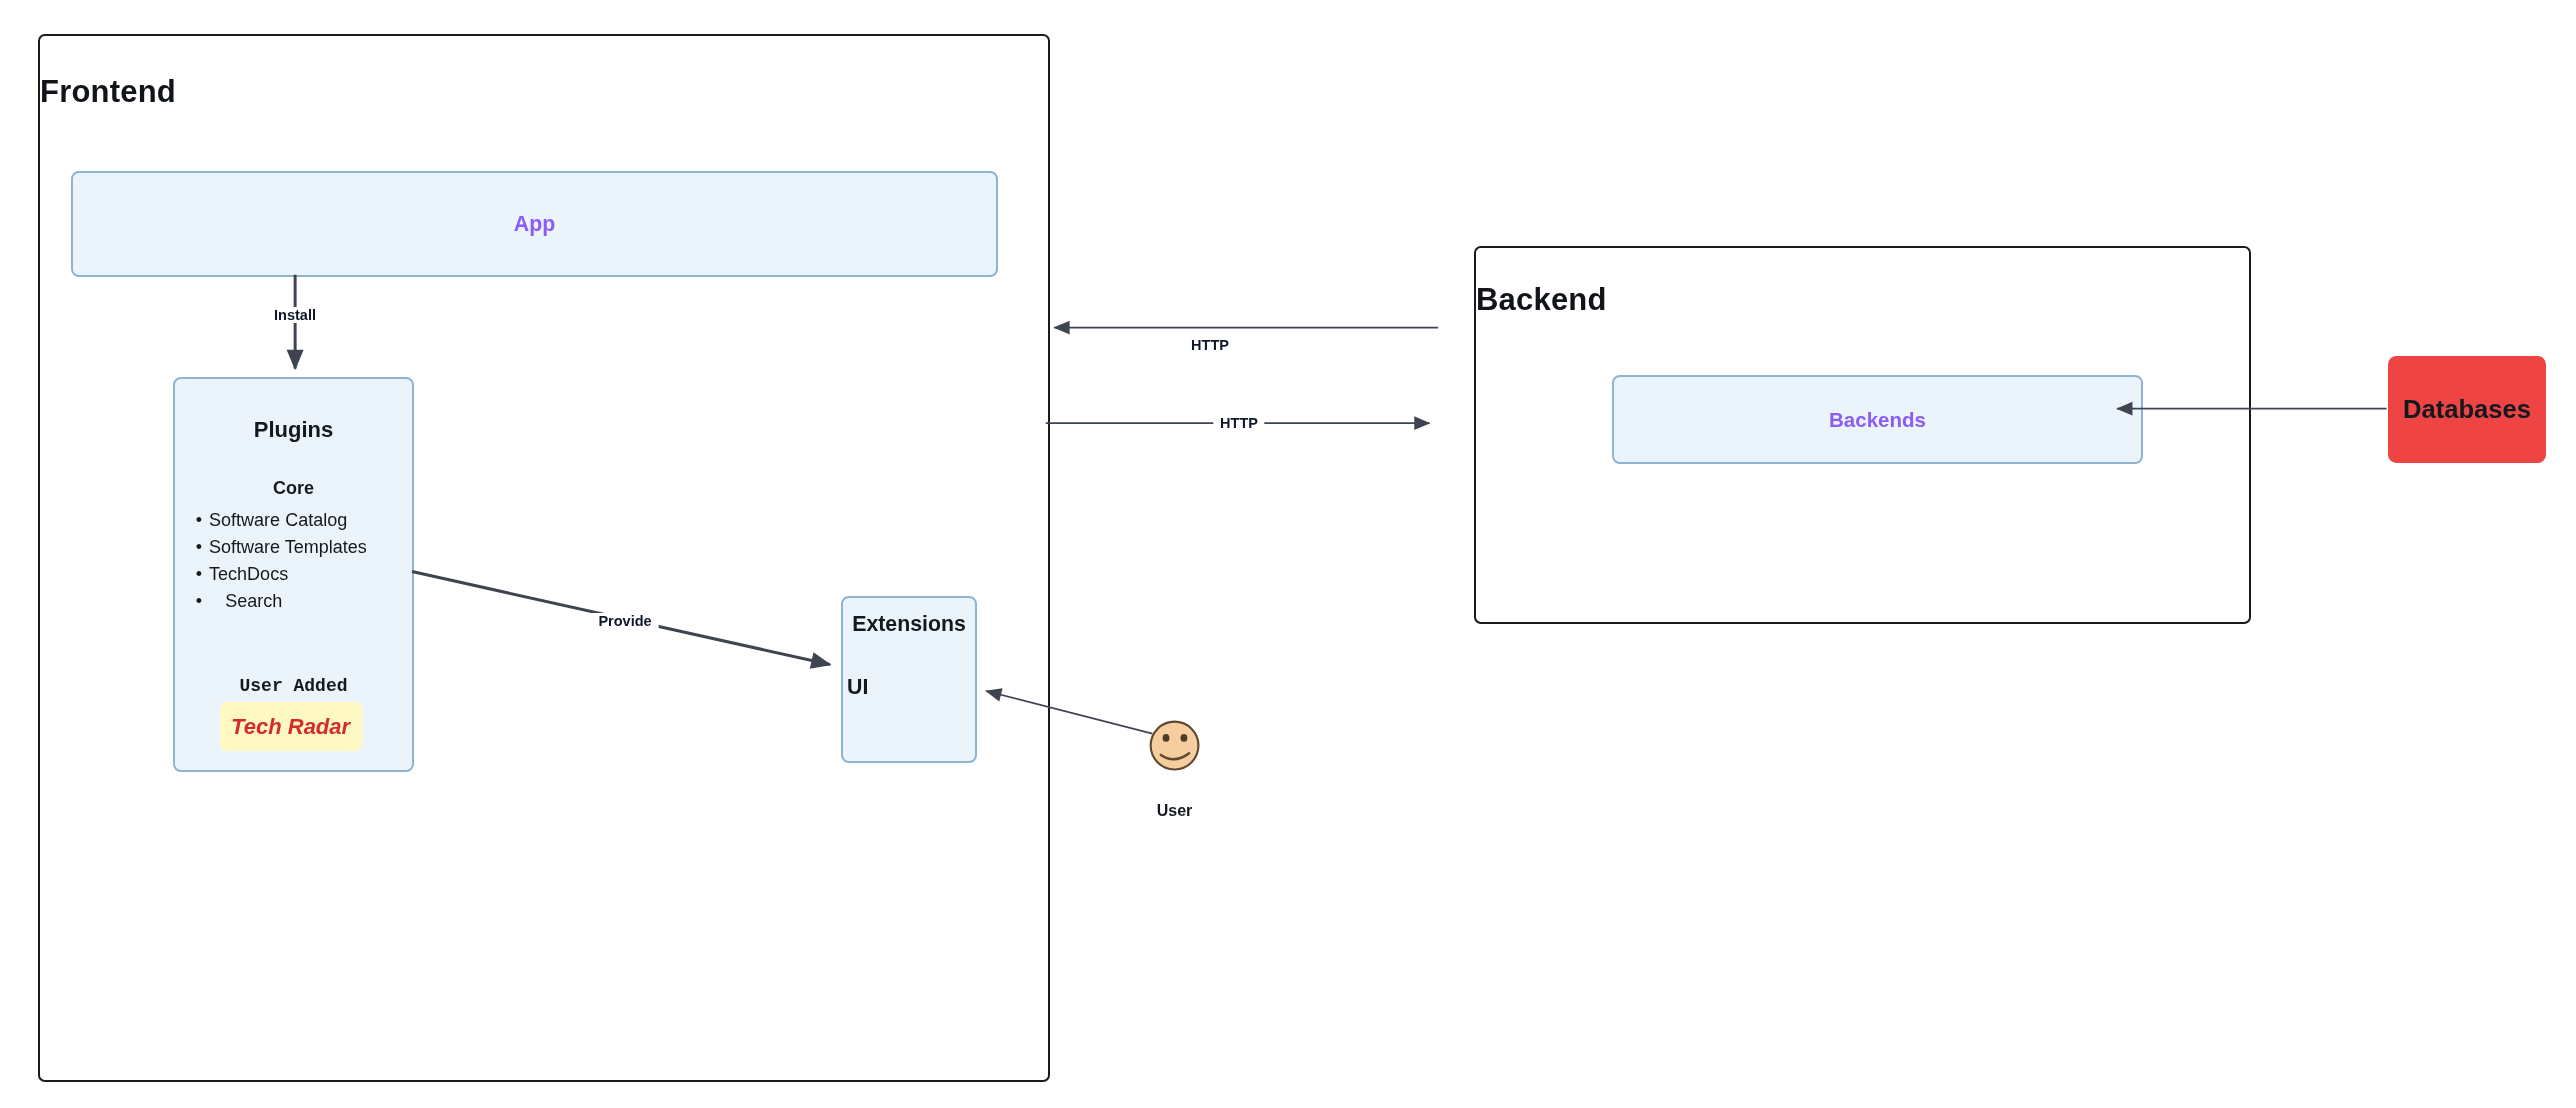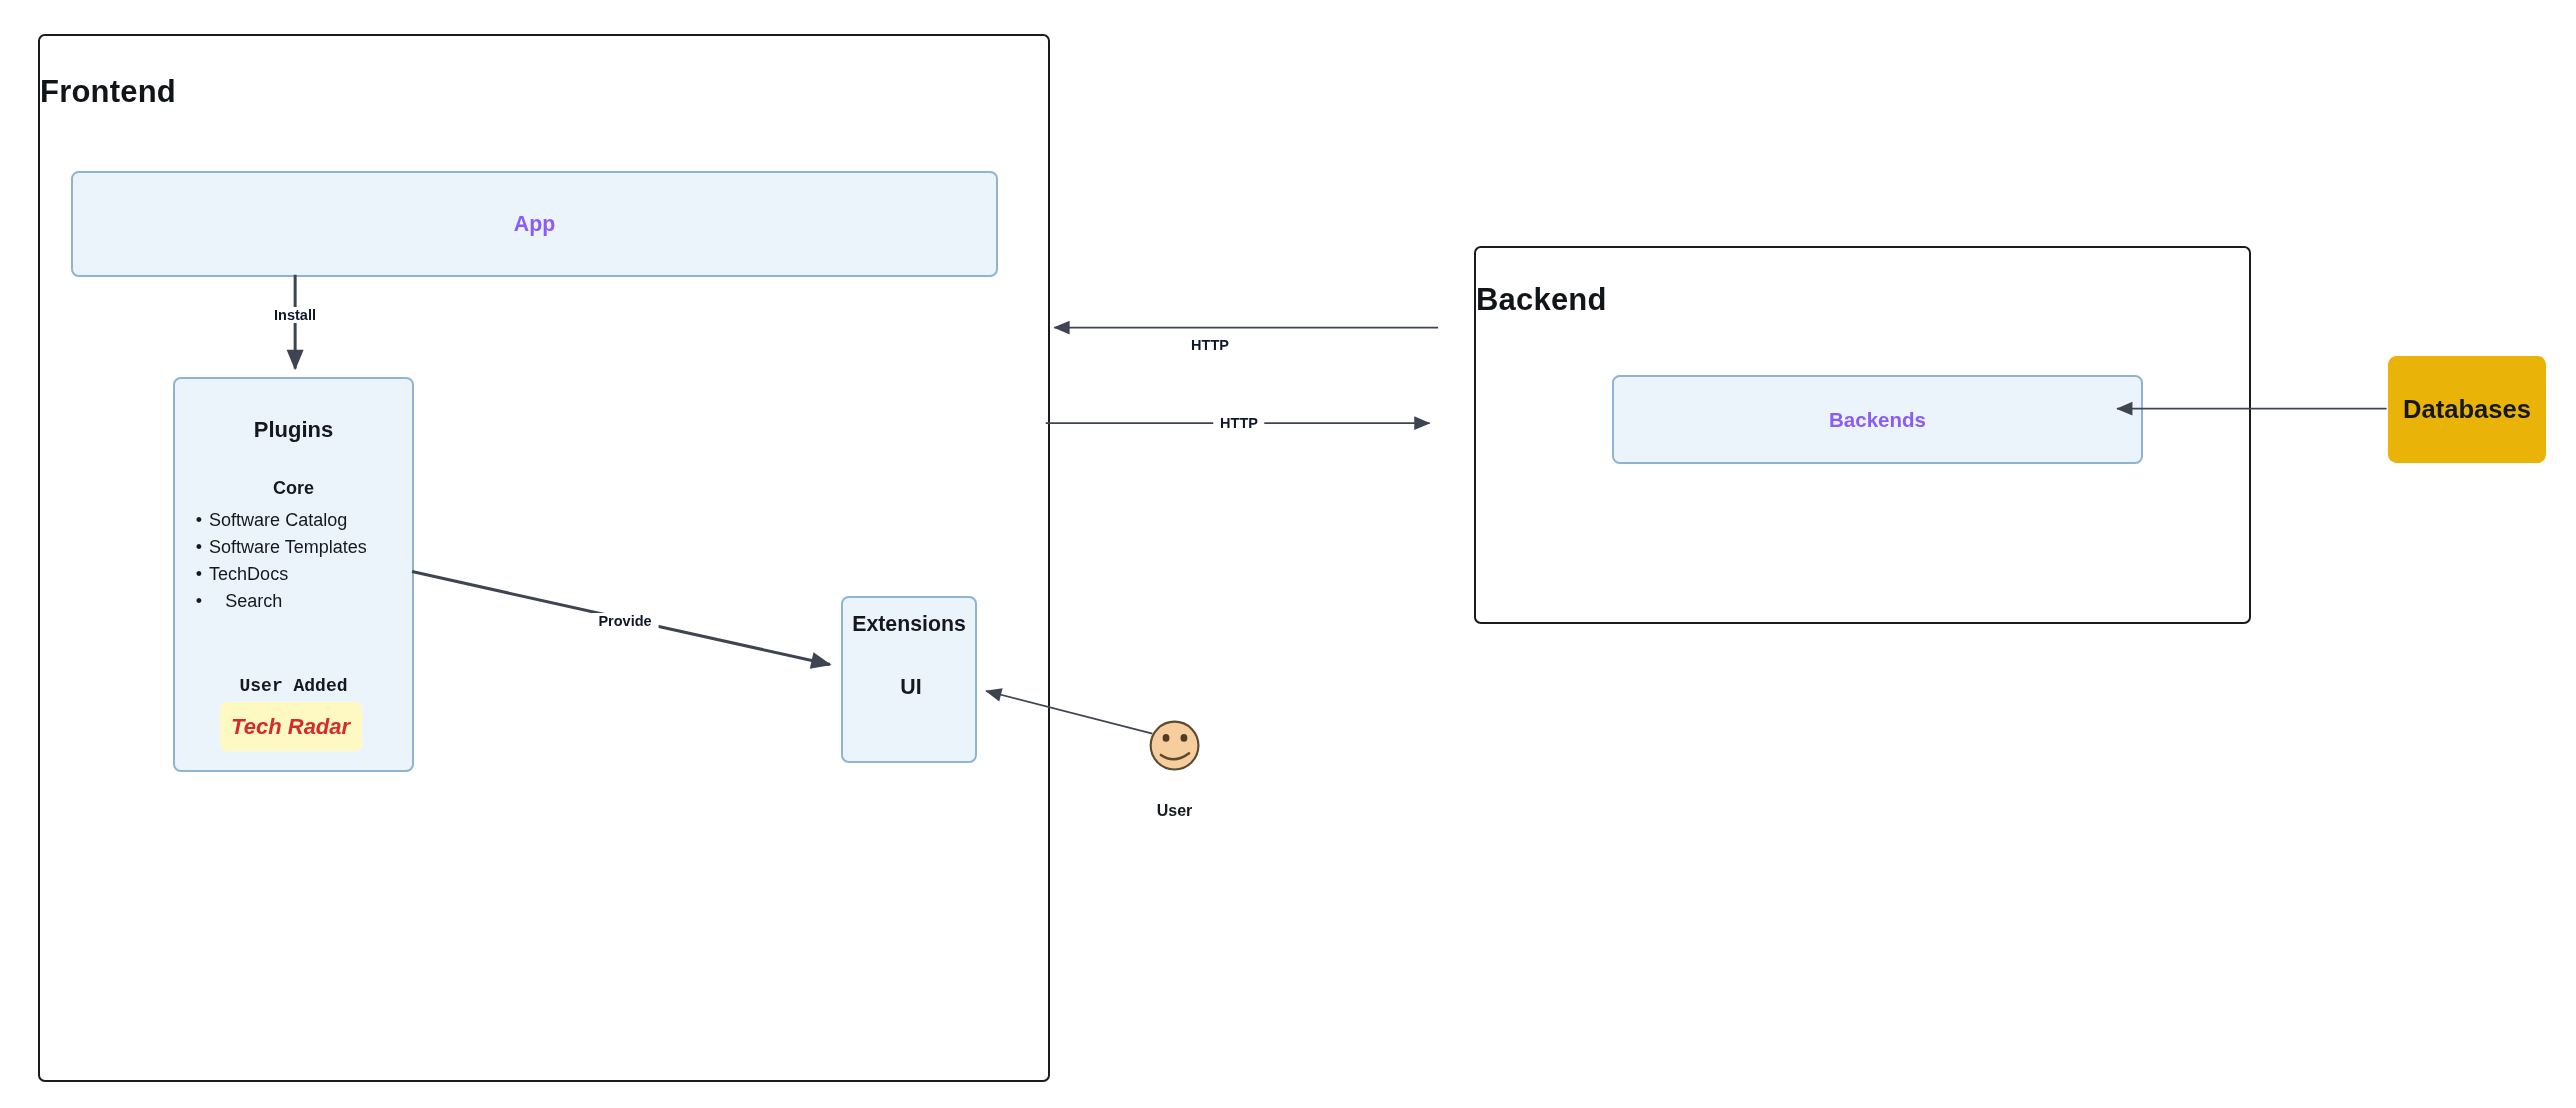--- a/index.html
+++ b/index.html
@@ -37,25 +37,25 @@
   .plugins-user-added{position:absolute;top:297px;left:0;right:0;text-align:center;font-size:18px;font-weight:bold;font-family:Liberation Mono, monospace;}
   .tech-radar-box{
     position:absolute;top:322px;left:50%;transform:translateX(-52%);
     width:142px;height:49px;background:#fef9c3;border:1.7px solid #F3F6FA;border-radius:8.5px;
     display:flex;align-items:center;justify-content:center;font-style:italic;
   }
   .tech-radar-text{color:#D62B2B;font-size:22px;font-weight:bold;}
 
   
   .ext-line1{position:absolute;top:13.6px;left:0;right:0;text-align:center;font-size:21.3px;font-weight:bold;}
-  .ext-line2{position:absolute;top:77px;left:4px;right:0;text-align:center;font-size:21.3px;font-weight:bold;}
+  .ext-line2{position:absolute;top:77px;left:4px;right:0;text-align:left;font-size:21.3px;font-weight:bold;}
 
   
   .db-box{
-    position:absolute;left:2388px;top:356px;width:158px;height:107px;background:#eab308;border-radius:8.5px;
+    position:absolute;left:2388px;top:356px;width:158px;height:107px;background:#ef4444;border-radius:8.5px;
     display:flex;align-items:center;justify-content:center;z-index:2;
   }
   .db-label{font-size:25.6px;font-weight:bold;color:#15191f;}
 
   
   .edge-label{
     position:absolute;transform:translate(-50%,-50%);background:#ffffff;padding:0 6.8px;
     font-size:14.5px;font-weight:bold;color:#0f172a;z-index:5;white-space:nowrap;text-align:right;
   }
   .user-label{

